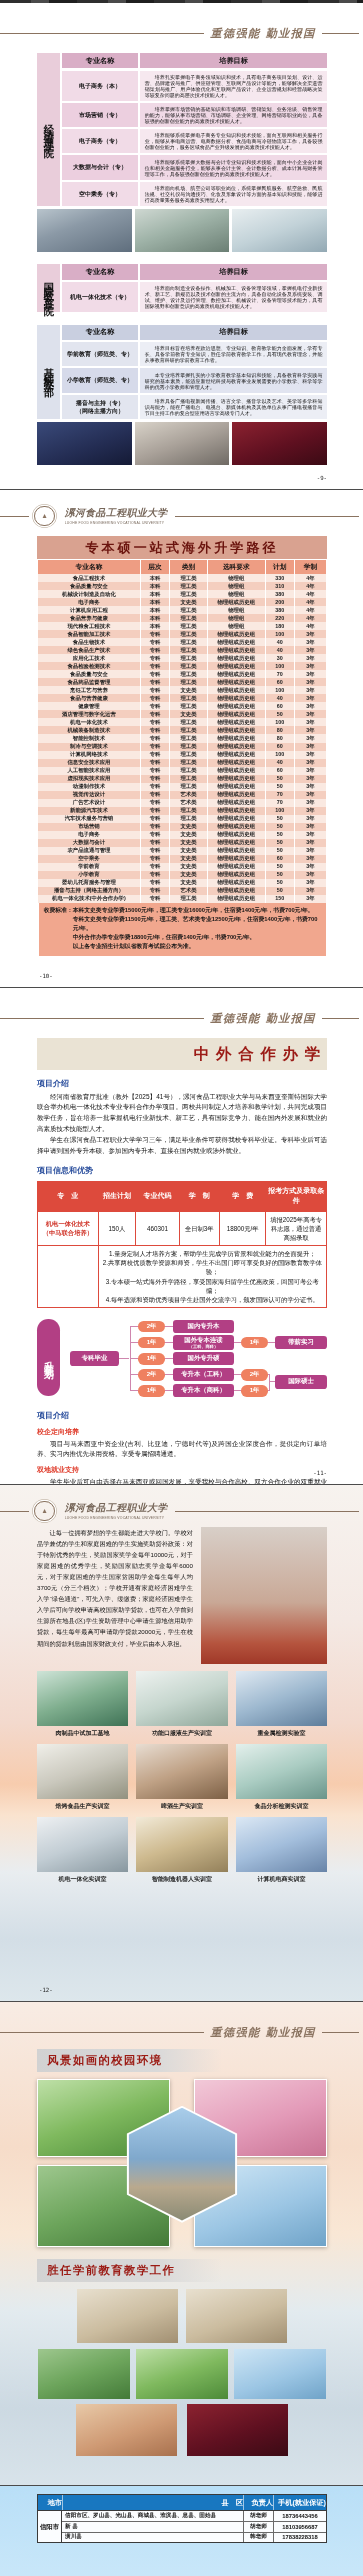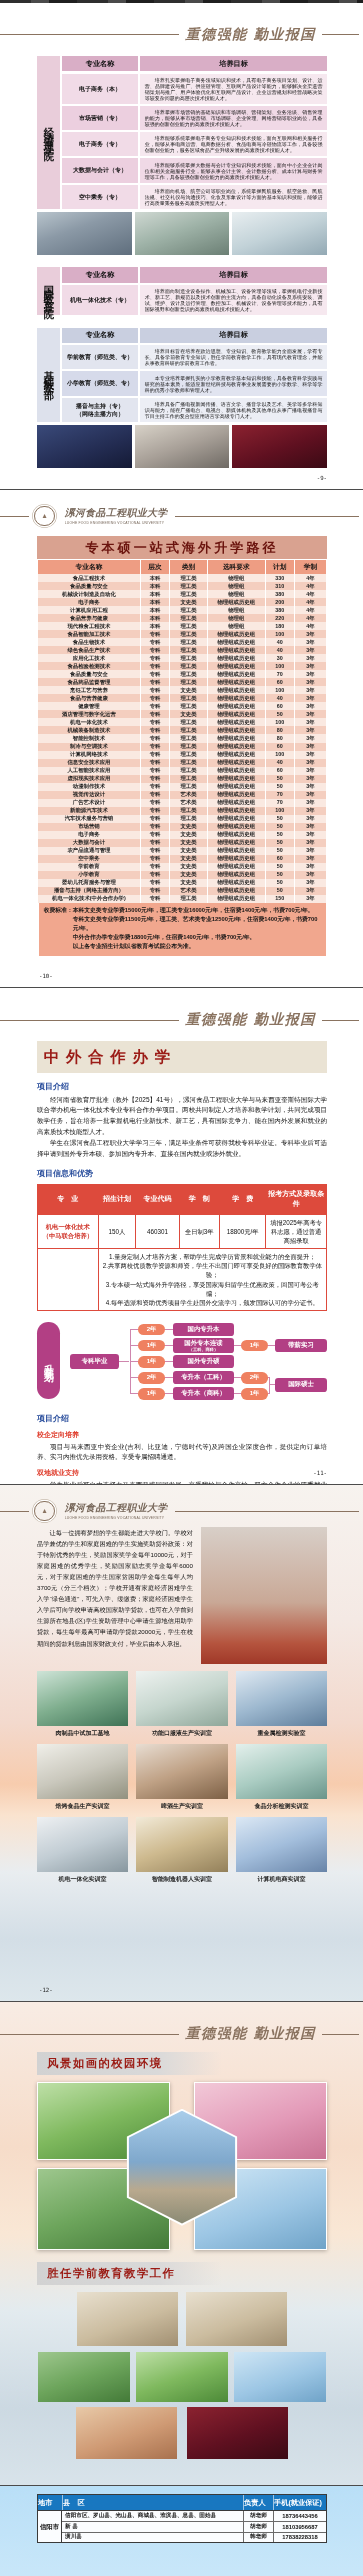--- a/index.html
+++ b/index.html
@@ -6,21 +6,21 @@
   body{width:364px;background:#fff;color:#111;font-family:"Liberation Sans","DejaVu Sans",sans-serif}
   .page{box-sizing:border-box;overflow:hidden;position:relative;padding:0 37px;background:#fff}
   .page+.page{border-top:1px solid #4b4b4b}
   .top-strip{height:2.6px;margin:0 -37px;background:repeating-linear-gradient(90deg,#2e2e2e 0 31px,#4a4a4a 31px 49px,#1f1f1f 49px 77px)}
   .p1{height:489px}.p2{height:498px}.p3{height:497px}.p4{height:517px}.p5{height:484px}.p6{height:497px}
 
   
   .slogan-row{display:flex;align-items:center;margin:23px -32px 0 -37px}
   .slogan-line{height:0.5px;background:#8a7360}
   .sl-l{flex:1}.sl-r{width:37px}
-  .slogan{margin:0 6.2px;color:#8a7360;font-family:"DejaVu Serif",serif;font-style:italic;font-weight:700;font-size:14px;letter-spacing:1.5px;white-space:nowrap}
+  .slogan{margin:0 6.2px;color:#8a7360;font-family:"DejaVu Serif",serif;font-style:italic;font-weight:700;font-size:11px;letter-spacing:1.5px;white-space:nowrap}
 
   
   .logo-row{display:flex;align-items:center;margin:15.5px -32px 0 -37px}
   .lr-line{height:0.5px;background:#8a7360}
   .lr-l{width:29px}.lr-r{flex:1;margin-left:7.2px}
   .logo-circle{width:18.5px;height:18.5px;border:0.8px solid #8a7360;border-radius:50%;margin-left:5.2px;display:flex;align-items:center;justify-content:center;flex:none;box-shadow:0 0 0 1.3px #fff,0 0 0 1.8px #b7a896}
   .logo-glyph::before{content:"▲";color:#8a7360;font-size:6.7px}
   .logo-text{margin-left:10px}
   .logo-cn{font-family:"DejaVu Serif",serif;font-style:italic;font-weight:700;font-size:9.8px;color:#77675a;letter-spacing:0.5px;white-space:nowrap}
   .logo-en{font-size:3.4px;color:#77675a;letter-spacing:0.2px;margin-top:0.5px;white-space:nowrap}
@@ -70,21 +70,21 @@
   .enroll-title{margin-top:10.3px;background:#d9a290;color:#6b140e;font-size:13px;font-weight:700;text-align:center;letter-spacing:3.1px;padding:2.6px 0}
   table.enroll{width:100%;border-collapse:separate;border-spacing:1.5px 0.5px;margin-top:0.5px}
   .enroll th{background:#ee9d83;font-size:6.7px;font-weight:700;padding:2.6px 1px;color:#161616}
   .enroll td{font-size:5.4px;text-align:center;padding:0.5px 1px;line-height:1.3;font-weight:600;color:#222}
   .enroll tbody tr:nth-child(odd) td{background:#fae9e1}
   .enroll tbody tr:nth-child(even) td{background:#f4cebf}
   .enroll-notes{background:#f1a78e;margin:0 1.5px;padding:3.6px 5.2px 4.6px;font-size:5.8px;font-weight:700;line-height:1.55;color:#161616}
   .note-cont{padding-left:29px}
 
   
-  .coop-title{margin-top:12.4px;background:#eae3d4;color:#9b1b16;font-size:15.5px;font-weight:700;text-align:left;letter-spacing:6.7px;padding:5.2px 0 5.2px 6.7px}
+  .coop-title{margin-top:12.4px;background:#eae3d4;color:#9b1b16;font-size:15.5px;font-weight:700;text-align:right;letter-spacing:6.7px;padding:5.2px 0 5.2px 6.7px}
   .h-blue{color:#2b4f9d;font-size:8px;font-weight:700;margin-top:8.2px}
   .coop-para{font-size:6.5px;line-height:1.68;text-align:justify;text-indent:2em;margin-top:2.6px}
   table.coop-info{width:100%;border-collapse:collapse;margin-top:5.2px}
   .coop-info th{background:#dd4a3c;color:#fff;font-size:7px;font-weight:700;padding:4.1px 1px;border:1px solid #dd4a3c}
   .coop-info td{border:1px solid #dd4a3c;font-size:6.3px;text-align:center;padding:3.1px 2.1px;line-height:1.45;background:#fff}
   .ci-major{color:#d0352a;font-weight:700}
   .ci-adm{text-align:left;padding-left:3.6px}
   .adv-label{background:#dd4a3c;color:#fff;font-size:8px;font-weight:700;letter-spacing:2.6px}
   .adv-cell{text-align:left;font-size:6.5px;line-height:1.85;padding:4.1px 5.2px}
 
@@ -132,21 +132,21 @@
   .cul-rowA .ph{width:101px;height:54px}
   .cul-rowB{display:flex;justify-content:space-between;margin-top:5.2px;padding:0 1px}
   .cul-rowB .ph{width:92px;height:50px}
   .cul-rowC{display:flex;justify-content:center;gap:9.3px;margin-top:5.2px}
   .cul-rowC .ph{width:101px;height:52px}
 
   
   .p6{background:linear-gradient(180deg,#b9dff7 0%,#cfeafa 26%,#e6f4fd 48%,#f2ece9 76%,#f8dcd8 100%)}
   .contact-title{margin-top:29px;text-align:center;font-size:12.4px;font-weight:700;letter-spacing:0.5px;color:#0d0d0d}
   .ctable{margin-top:8.2px;border:0.8px solid #3a3a3a}
-  .c-header{display:flex;background:#1877c0;color:#fff;font-weight:700;font-size:7.2px;text-align:left;align-items:center}
+  .c-header{display:flex;background:#1877c0;color:#fff;font-weight:700;font-size:7.2px;text-align:right;align-items:center}
   .ch{padding:2.6px 0;box-sizing:border-box}
   .ch-city{width:24px}.ch-area{flex:1;border-left:0.5px solid #9fc6e4}.ch-person{width:30px;border-left:0.5px solid #9fc6e4}.ch-phone{width:53px;border-left:0.5px solid #9fc6e4}
   .c-group{display:flex;border-top:0.5px solid #3a3a3a}
   .c-group:nth-child(odd){background:#fbfdff}
   .c-group:nth-child(even){background:#a7d4f1}
   .c-city{width:24px;display:flex;align-items:center;justify-content:center;font-weight:700;font-size:6.4px;border-right:0.5px solid #3a3a3a;text-align:center;line-height:1.1;box-sizing:border-box;flex:none}
   .c-rows{flex:1;display:flex;flex-direction:column}
   .c-row{display:flex;min-height:8.8px;align-items:stretch;flex:1}
   .c-row:not(:first-child){border-top:0.5px solid #6a6a6a}
   .c-group:nth-child(even) .c-row:not(:first-child){border-top-color:#dff0fb}

